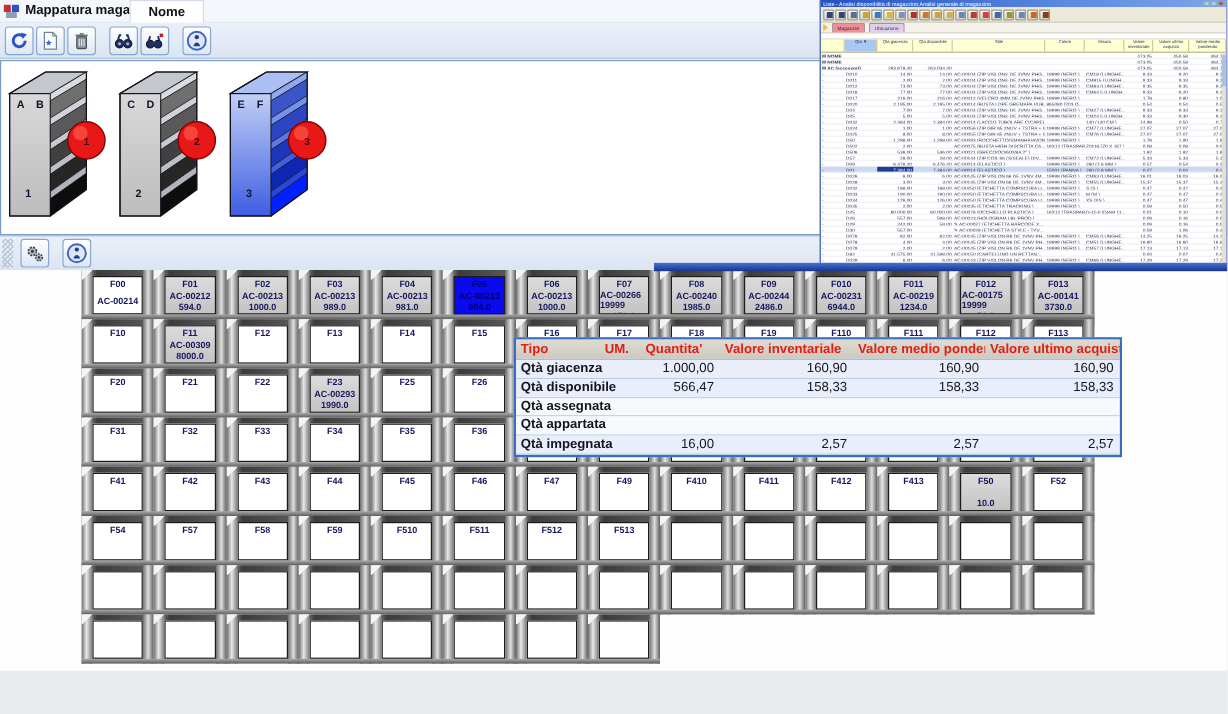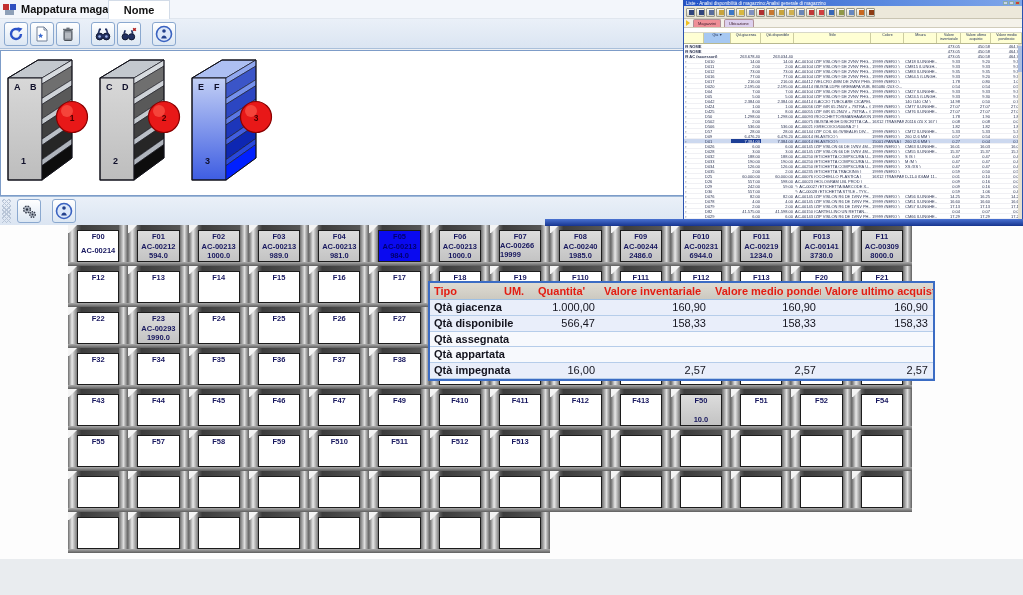--- a/index.html
+++ b/index.html
@@ -424,23 +424,47 @@
           <span>1234.0</span>
     </div>
       </div>
       <div class="gcell">
         <i class="tb"></i>
         <i class="lb"></i>
         <i class="rb"></i>
         <i class="bb"></i>
         <i class="diag"></i>
     <div class="gface g">
+      <span>F012</span>
+          <span>AC-00175 19999</span>
+          <span>56.0</span>
+    </div>
+      </div>
+      <div class="gcell">
+        <i class="tb"></i>
+        <i class="lb"></i>
+        <i class="rb"></i>
+        <i class="bb"></i>
+        <i class="diag"></i>
+    <div class="gface g">
       <span>F013</span>
           <span>AC-00141</span>
           <span>3730.0</span>
+    </div>
+      </div>
+      <div class="gcell">
+        <i class="tb"></i>
+        <i class="lb"></i>
+        <i class="rb"></i>
+        <i class="bb"></i>
+        <i class="diag"></i>
+    <div class="gface w">
+      <span>F10</span>
+          <span></span>
+          <span></span>
     </div>
       </div>
       <div class="gcell">
         <i class="tb"></i>
         <i class="lb"></i>
         <i class="rb"></i>
         <i class="bb"></i>
         <i class="diag"></i>
     <div class="gface g">
       <span>F11</span>
@@ -640,32 +664,20 @@
           <span>1990.0</span>
     </div>
       </div>
       <div class="gcell">
         <i class="tb"></i>
         <i class="lb"></i>
         <i class="rb"></i>
         <i class="bb"></i>
         <i class="diag"></i>
     <div class="gface w">
-      <span>F24</span>
-          <span></span>
-          <span></span>
-    </div>
-      </div>
-      <div class="gcell">
-        <i class="tb"></i>
-        <i class="lb"></i>
-        <i class="rb"></i>
-        <i class="bb"></i>
-        <i class="diag"></i>
-    <div class="gface w">
       <span>F25</span>
           <span></span>
           <span></span>
     </div>
       </div>
       <div class="gcell">
         <i class="tb"></i>
         <i class="lb"></i>
         <i class="rb"></i>
         <i class="bb"></i>
@@ -785,20 +797,32 @@
     </div>
       </div>
       <div class="gcell">
         <i class="tb"></i>
         <i class="lb"></i>
         <i class="rb"></i>
         <i class="bb"></i>
         <i class="diag"></i>
     <div class="gface w">
       <span>F32</span>
+          <span></span>
+          <span></span>
+    </div>
+      </div>
+      <div class="gcell">
+        <i class="tb"></i>
+        <i class="lb"></i>
+        <i class="rb"></i>
+        <i class="bb"></i>
+        <i class="diag"></i>
+    <div class="gface w">
+      <span>F33</span>
           <span></span>
           <span></span>
     </div>
       </div>
       <div class="gcell">
         <i class="tb"></i>
         <i class="lb"></i>
         <i class="rb"></i>
         <i class="bb"></i>
         <i class="diag"></i>
@@ -1084,57 +1108,33 @@
           <span>10.0</span>
     </div>
       </div>
       <div class="gcell">
         <i class="tb"></i>
         <i class="lb"></i>
         <i class="rb"></i>
         <i class="bb"></i>
         <i class="diag"></i>
     <div class="gface w">
-      <span>F51</span>
-          <span></span>
-          <span></span>
-    </div>
-      </div>
-      <div class="gcell">
-        <i class="tb"></i>
-        <i class="lb"></i>
-        <i class="rb"></i>
-        <i class="bb"></i>
-        <i class="diag"></i>
-    <div class="gface w">
       <span>F52</span>
           <span></span>
           <span></span>
     </div>
       </div>
       <div class="gcell">
         <i class="tb"></i>
         <i class="lb"></i>
         <i class="rb"></i>
         <i class="bb"></i>
         <i class="diag"></i>
     <div class="gface w">
       <span>F54</span>
-          <span></span>
-          <span></span>
-    </div>
-      </div>
-      <div class="gcell">
-        <i class="tb"></i>
-        <i class="lb"></i>
-        <i class="rb"></i>
-        <i class="bb"></i>
-        <i class="diag"></i>
-    <div class="gface w">
-      <span>F55</span>
           <span></span>
           <span></span>
     </div>
       </div>
       <div class="gcell">
         <i class="tb"></i>
         <i class="lb"></i>
         <i class="rb"></i>
         <i class="bb"></i>
         <i class="diag"></i>

